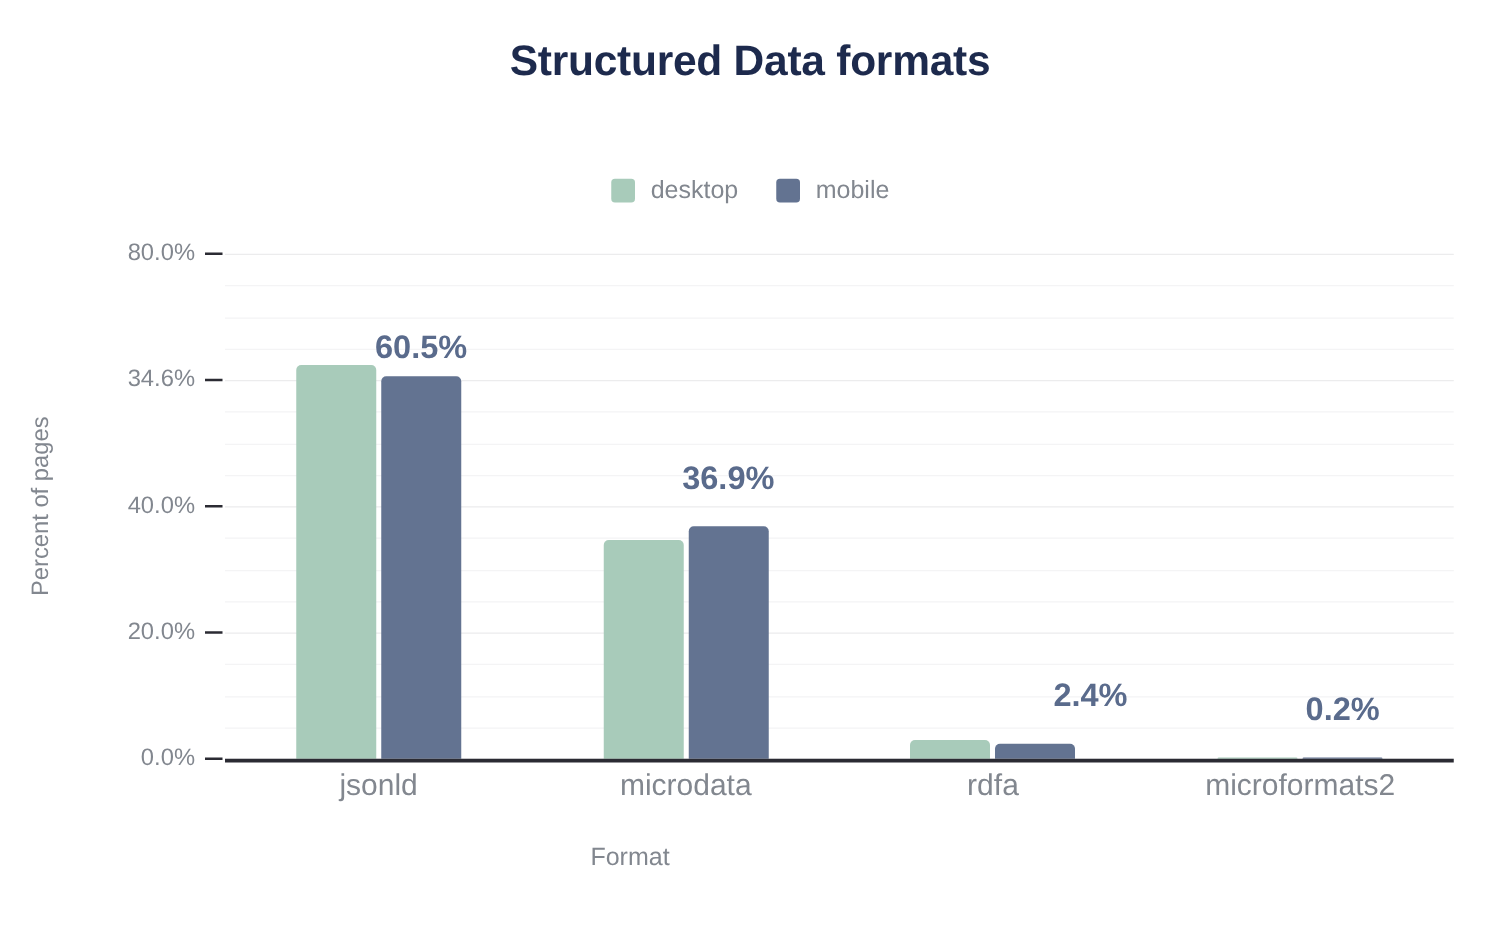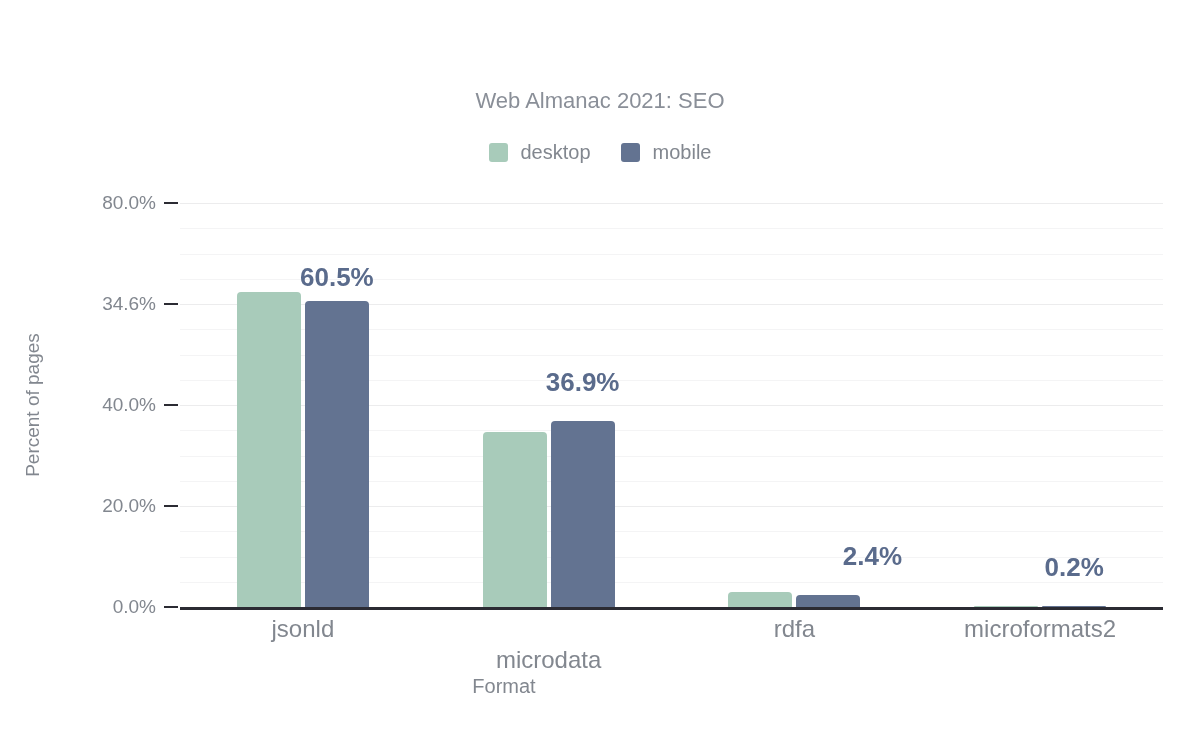--- a/index.html
+++ b/index.html
@@ -165,21 +165,21 @@
     text-align: center;
     font-size: 20px;
     color: #82878f;
   }
 </style>
 </head>
 <body>
 
 <div id="chart-root">
 
-  <div class="subtitle">Web Almanac 2021: SEO</div>
+  <div class="title">Structured Data formats</div>
 
   <div class="legend">
     <div class="legend-item">
       <span class="legend-swatch" style="background: rgb(168, 203, 186);"></span>
       <span class="legend-label">desktop</span>
     </div>
     <div class="legend-item">
       <span class="legend-swatch" style="background: rgb(99, 115, 145);"></span>
       <span class="legend-label">mobile</span>
     </div>
@@ -238,21 +238,21 @@
         <div class="datalabel" style="left: 402.625px; top: 163.655px;">36.9%</div>
         <div class="bar desktop" style="background: rgb(168, 203, 186); width: 64px; height: 14.645px; left: 548.375px;"></div>
         <div class="bar mobile" style="background: rgb(99, 115, 145); width: 64px; height: 12.12px; left: 616.375px;"></div>
         <div class="datalabel" style="left: 648.375px; top: 337.88px; margin-left: 44px;">2.4%</div>
         <div class="bar desktop" style="background: rgb(168, 203, 186); width: 64px; height: 1.01px; left: 794.125px;"></div>
         <div class="bar mobile" style="background: rgb(99, 115, 145); width: 64px; height: 1.01px; left: 862.125px;"></div>
         <div class="datalabel" style="left: 894.125px; top: 348.99px;">0.2%</div>
       </div>
     <div id="xticks">
         <div class="xtick" style="left: 122.875px;">jsonld</div>
-        <div class="xtick" style="left: 368.625px; margin-top: 31px;">microdata</div>
+        <div class="xtick" style="left: 368.625px;">microdata</div>
         <div class="xtick" style="left: 614.375px;">rdfa</div>
         <div class="xtick" style="left: 860.125px;">microformats2</div>
       </div>
     <div class="axis-line"></div>
   </div>
 
   <div class="xlabel">Format</div>
 
 </div>
 

